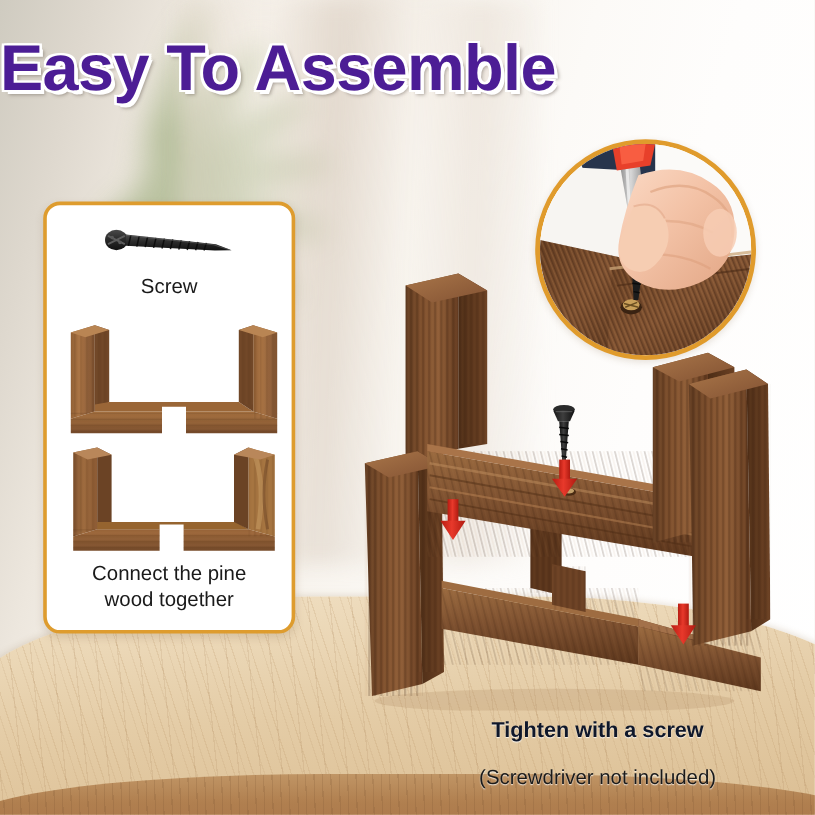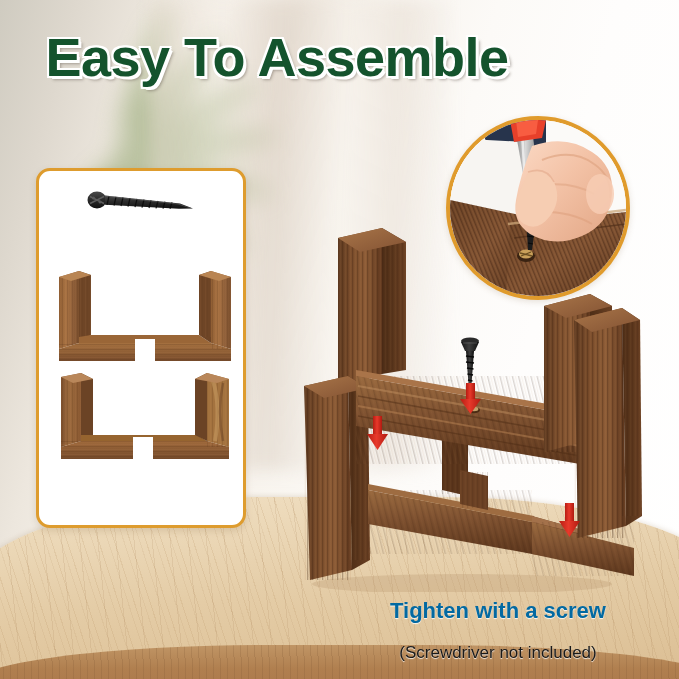--- a/index.html
+++ b/index.html
@@ -72,23 +72,22 @@
     position:absolute; inset:0;
     border-top-left-radius:300px 40px; border-top-right-radius:300px 40px;
     background:repeating-linear-gradient(88deg,
       rgba(120,82,48,0) 0px, rgba(120,82,48,0) 6px,
       rgba(120,82,48,.20) 6px, rgba(120,82,48,.20) 7px);
   }
 
   
   .title {
     position:absolute; left:0; top:26px; width:554px;
-    text-align:center;
     font-size:54px; font-weight:bold; letter-spacing:-.5px;
-    color:#14532d;
+    color:#4c1d95;
     text-shadow:
       2px 0 0 #fff, -2px 0 0 #fff, 0 2px 0 #fff, 0 -2px 0 #fff,
       2px 2px 0 #fff, -2px 2px 0 #fff, 2px -2px 0 #fff, -2px -2px 0 #fff,
       3px 3px 0 #fff, 4px 4px 3px rgba(90,80,70,.45);
     white-space:nowrap;
   }
 
   
   .card {
     position:absolute; left:36px; top:168px; width:210px; height:360px;
@@ -121,21 +120,21 @@
   
   .stand { position:absolute; left:282px; top:224px; width:360px; height:368px; }
   .stand svg { display:block; }
 
   
   .overlay { position:absolute; left:0; top:0; width:679px; height:679px; pointer-events:none; }
 
   
   .caption { position:absolute; left:330px; top:598px; width:336px; text-align:center; }
   .cap-main {
-    font-size:22px; font-weight:bold; color:#0369a1;
+    font-size:18px; font-weight:bold; color:#0f172a;
     text-shadow:0 1px 1px rgba(255,255,255,.85);
   }
   .cap-sub {
     font-size:17px; color:#1A1A1A; margin-top:19px;
     text-shadow:0 1px 1px rgba(255,255,255,.85);
   }
 </style>
 </head>
 <body>
 
@@ -194,20 +193,21 @@
         <path d="M52 7.9 L50 16.1"></path>
           <path d="M59 8.6 L57 16.6"></path>
         <path d="M66 9.3 L64 17.0"></path>
           <path d="M73 10.0 L71 17.3"></path>
         <path d="M80 10.7 L78 17.6"></path>
           <path d="M87 11.4 L85 17.8"></path>
       </g>
       <path d="M20 5 L93 13 L106 17.2" stroke="#6A6A6A" stroke-width=".9" fill="none" opacity=".55"></path>
     </svg>
 
+    <div class="card-label lbl-screw">Screw</div>
 
     <svg class="piece piece1" viewBox="0 0 176 96">
       <defs>
         <linearGradient id="w1" x1="0" y1="0" x2="1" y2="0">
           <stop offset="0%" stop-color="#8F5E33"></stop>
             <stop offset="35%" stop-color="#A97343"></stop>
           <stop offset="70%" stop-color="#90603A"></stop>
             <stop offset="100%" stop-color="#7B4F2D"></stop>
         </linearGradient>
         <linearGradient id="w1b" x1="0" y1="0" x2="0" y2="1">
@@ -282,20 +282,24 @@
 
       <path d="M150 2 L172 8 L172 76 L150 70 Z" fill="#A4733F"></path>
       <rect x="150" y="8" width="22" height="68" fill="url(#gr2)" opacity=".6"></rect>
       <path d="M156 10 q8 26 2 60" stroke="#C79A63" stroke-width="4" fill="none" opacity=".55"></path>
       <path d="M166 12 q-6 28 0 58" stroke="#6B4325" stroke-width="2.5" fill="none" opacity=".5"></path>
       <path d="M138 8 L150 2 L150 70 L138 64 Z" fill="#6B4325"></path>
       <path d="M4 6 L24 2 L36 8 L16 12 Z" fill="#B9875A"></path>
       <path d="M138 8 L150 2 L172 8 L160 12 Z" fill="#B9875A"></path>
     </svg>
 
+    <div class="card-label lbl-bottom">
+      <div>Connect the pine</div>
+      <div>wood together</div>
+    </div>
   </div>
 
   <div class="circle">
     <svg width="176" height="176" viewBox="0 0 176 176">
       <defs>
         <linearGradient id="cwood" x1="0" y1="0" x2="1" y2="1">
           <stop offset="0%" stop-color="#6A4124"></stop>
             <stop offset="50%" stop-color="#835433"></stop>
           <stop offset="100%" stop-color="#5E3920"></stop>
         </linearGradient>

